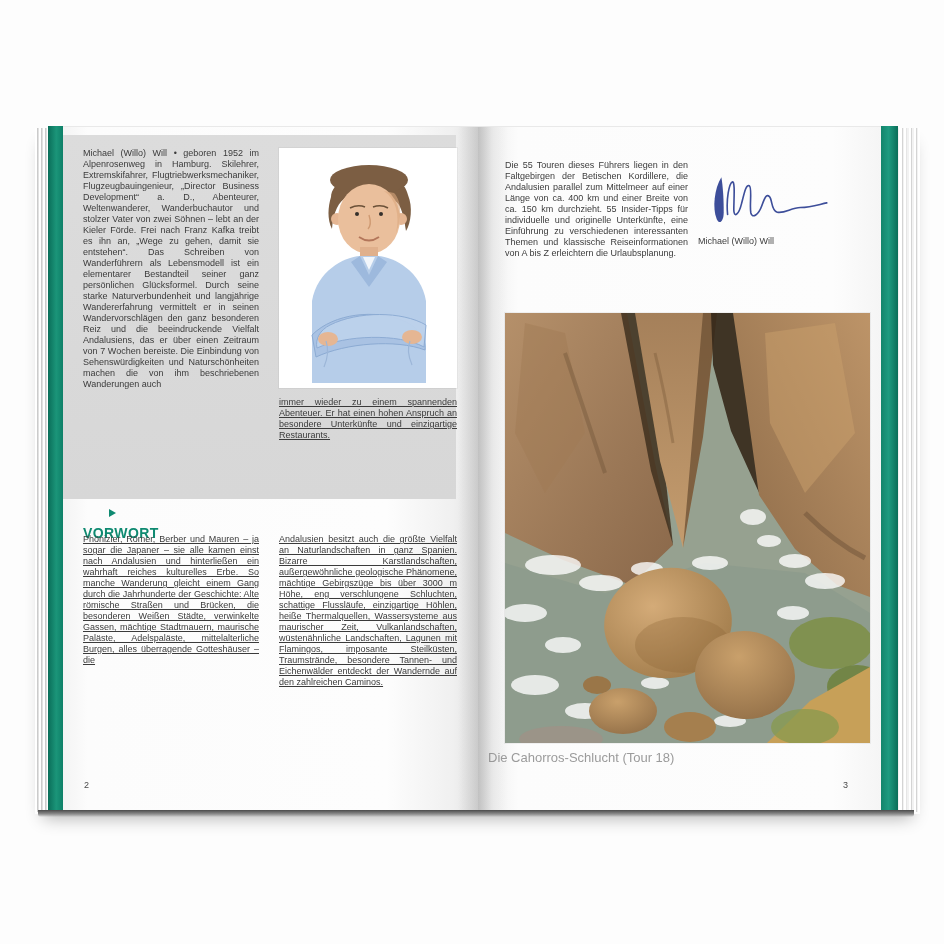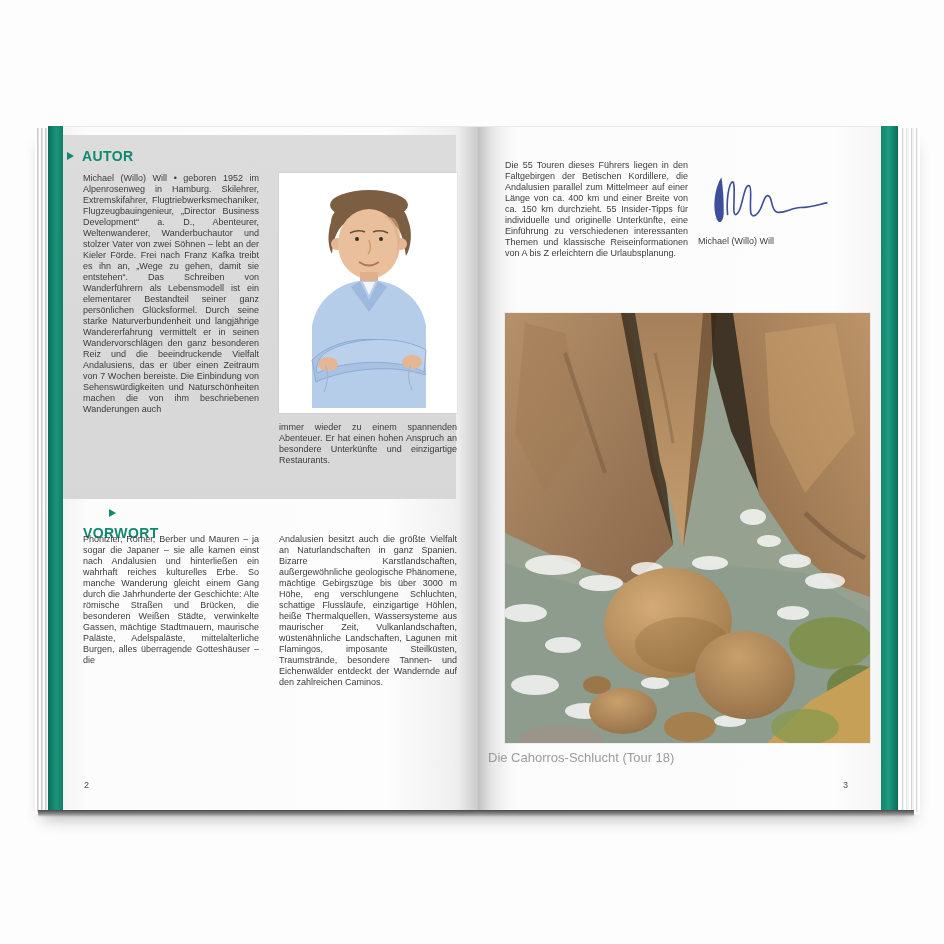--- a/index.html
+++ b/index.html
@@ -49,21 +49,21 @@
     width:0;height:0;border-left:7px solid #0f english8a71;margin-left:-16px;
     border-left:7px solid #0f8a71;border-top:4.5px solid transparent;border-bottom:4.5px solid transparent;
   }
   .sec-head h2{
     margin:0;font-size:14px;line-height:16px;font-weight:bold;color:#0f8a71;letter-spacing:0.4px;
   }
   .cols{display:grid;grid-template-columns:176px 178px;column-gap:20px;}
   .page-text{
     margin:0 0 9px 0;font-size:9px;line-height:11px;text-align:justify;color:#3b3b3b;
   }
-  .page-text:last-child{margin-bottom:0;}
+  .page-text:last-child{margin-bottom:0;text-decoration:underline;}
   .photo-frame{
     width:178px;height:240px;background:#ffffff;box-sizing:border-box;padding:5px;
     box-shadow:0 0 0 1px rgba(0,0,0,0.04);
   }
   .photo-frame svg{display:block;width:100%;height:100%;}
   .col2 .page-text{margin-top:9px;}
   .vorwort-head{position:absolute;left:20px;top:382px;flex-direction:column;}
   .vorwort-cols{position:absolute;left:20px;top:407px;width:365px;}
   .pagenum{position:absolute;font-size:9px;color:#4a4a4a;}
   .pagenum-left{left:21px;bottom:22px;}
@@ -90,24 +90,20 @@
 </style>
 </head>
 <body>
 
 <div class="book">
   <div class="edge edge-left"></div>
   <div class="cover cover-left"></div>
 
   <div class="page page-left">
     <div class="panel">
-      <div class="sec-head">
-        <span class="tri"></span>
-        <h2>AUTOR</h2>
-      </div>
       <div class="cols">
         <p class="page-text">Michael (Willo) Will • geboren 1952 im Alpenrosenweg in Hamburg. Skilehrer, Extremskifahrer, Flugtriebwerksmechaniker, Flugzeugbauingenieur, „Director Business Development“ a. D., Abenteurer, Weltenwanderer, Wanderbuchautor und stolzer Vater von zwei Söhnen – lebt an der Kieler Förde. Frei nach Franz Kafka treibt es ihn an, „Wege zu gehen, damit sie entstehen“. Das Schreiben von Wanderführern als Lebensmodell ist ein elementarer Bestandteil seiner ganz persönlichen Glücksformel. Durch seine starke Naturverbundenheit und langjährige Wandererfahrung vermittelt er in seinen Wandervorschlägen den ganz besonderen Reiz und die beeindruckende Vielfalt Andalusiens, das er über einen Zeitraum von 7 Wochen bereiste. Die Einbindung von Sehenswürdigkeiten und Naturschönheiten machen die von ihm beschriebenen Wanderungen auch</p>
         <div class="col2">
           <div class="photo-frame">
             <svg viewBox="0 0 168 230" preserveAspectRatio="none">
               <rect width="168" height="230" fill="#ffffff"></rect>
 
               <path d="M47,44 C48,16 118,10 124,42 C129,54 127,70 122,78 C119,54 113,46 108,48 C99,35 68,34 60,46 C52,52 49,64 48,76 C43,66 44,54 47,44 Z" fill="#7c5e43"></path>
               <ellipse cx="85" cy="27" rx="39" ry="15" fill="#7c5e43"></ellipse>
 

